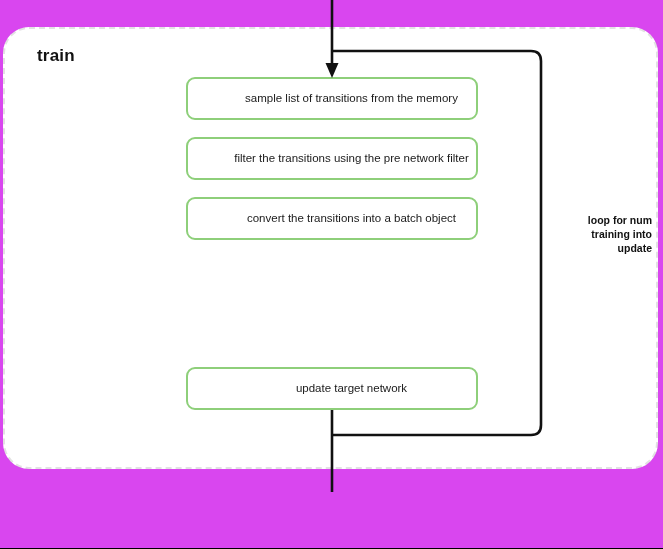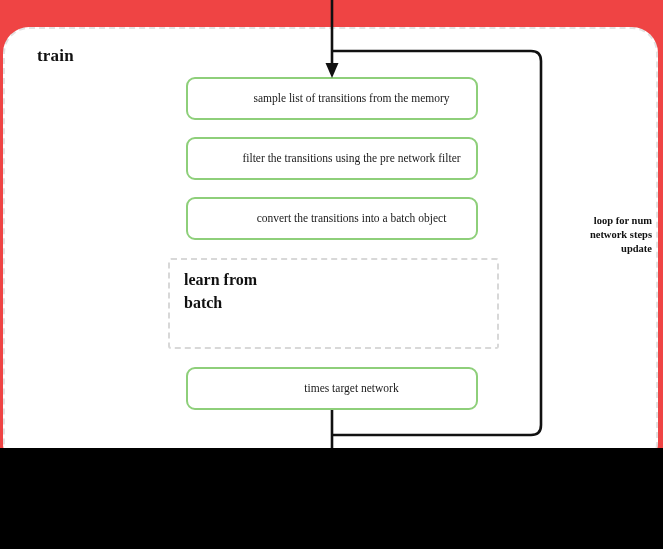--- a/index.html
+++ b/index.html
@@ -3,24 +3,24 @@
 <meta charset="utf-8">
 <style>
   html, body {
     margin: 0;
     padding: 0;
     background: #000000;
   }
   #canvas {
     position: relative;
     width: 663px;
-    height: 448px;
-    background: #ef4444;
+    height: 548px;
+    background: #d946ef;
     overflow: hidden;
-    font-family: Liberation Serif, serif;
+    font-family: Liberation Sans, sans-serif;
   }
 
   
   .train-container {
     position: absolute;
     left: 3px;
     top: 27px;
     width: 655px;
     height: 442px;
     box-sizing: border-box;
@@ -125,29 +125,26 @@
   </div>
 
   <div class="proc-box box-3">
     <span>convert the transitions into a batch object</span>
   </div>
 
   <div class="proc-box box-2">
     <span>filter the transitions using the pre network filter</span>
   </div>
 
-  <div class="learn-block">
-    <div class="learn-label"><span>learn from</span><br><span>batch</span></div>
+
+  <div class="proc-box box-4">
+    <span>update target network</span>
   </div>
 
-  <div class="proc-box box-4">
-    <span>times target network</span>
-  </div>
-
-  <div class="loop-label"><span>loop for num</span><br><span>network steps</span><br><span>update</span></div>
+  <div class="loop-label"><span>loop for num</span><br><span>training into</span><br><span>update</span></div>
 
   <svg class="connectors" viewBox="0 0 663 549">
 
     <path d="M332,0 L332,66" stroke="#111111" stroke-width="2.6" fill="none"></path>
     <polygon points="332,78 325.5,63 338.5,63" fill="#111111"></polygon>
 
     <path d="M332,51 L531,51 Q541,51 541,61 L541,425 Q541,435 531,435 L332,435" stroke="#111111" stroke-width="2.6" fill="none" stroke-linecap="butt"></path>
 
     <path d="M332,410 L332,492" stroke="#111111" stroke-width="2.6" fill="none"></path>
   </svg>

